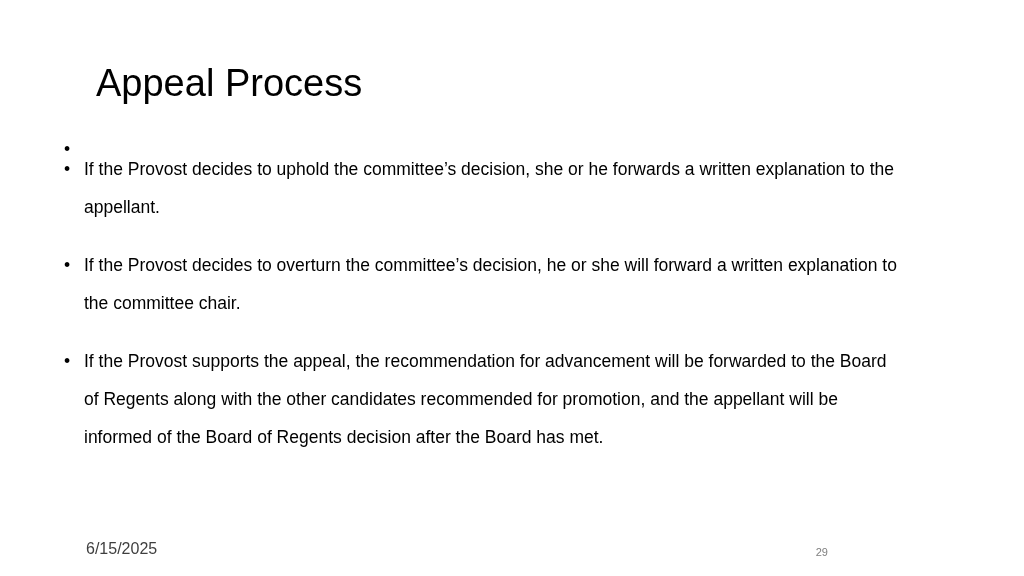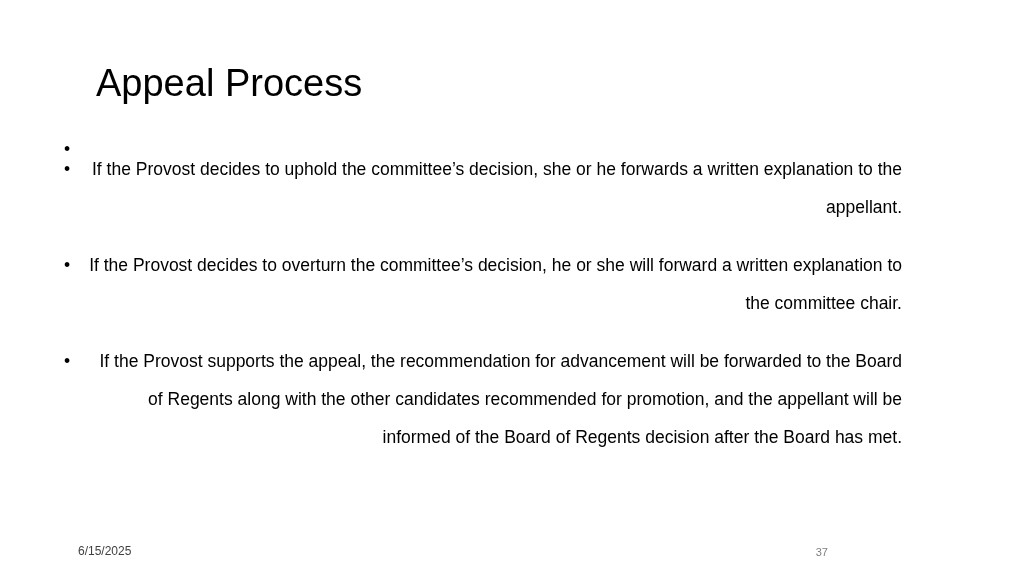--- a/index.html
+++ b/index.html
@@ -13,21 +13,20 @@
     font-family: "Liberation Sans", sans-serif;
     color: #000000;
     position: relative;
     overflow: hidden;
   }
   .slide {
     position: relative;
     width: 904px;
     height: 576px;
     box-sizing: border-box;
-    text-align: right;
   }
   .slide-title {
     position: absolute;
     left: 96px;
     top: 62px;
     font-size: 38px;
     line-height: 1.15;
     font-weight: 400;
     color: #000000;
     letter-spacing: 0px;
@@ -55,23 +54,23 @@
   }
   .bullet-item .dot {
     position: absolute;
     left: 2px;
     top: 0;
     font-size: 17.5px;
     line-height: 38px;
   }
   .footer-date {
     position: absolute;
-    left: 78px;
+    left: 86px;
     bottom: 18px;
-    font-size: 12px;
+    font-size: 16px;
     color: #3f3f3f;
   }
   .footer-page {
     position: absolute;
     right: 76px;
     bottom: 18px;
     font-size: 11px;
     color: #7f7f7f;
   }
 </style>
@@ -94,15 +93,15 @@
       <span class="dot">•</span>
       <span>If the Provost decides to overturn the committee’s decision, he or she will forward a written explanation to the committee chair.</span>
     </li>
     <li class="bullet-item">
       <span class="dot">•</span>
       <span>If the Provost supports the appeal, the recommendation for advancement will be forwarded to the Board of Regents along with the other candidates recommended for promotion, and the appellant will be informed of the Board of Regents decision after the Board has met.</span>
     </li>
   </ul>
 
   <div class="footer-date">6/15/2025</div>
-  <div class="footer-page">37</div>
+  <div class="footer-page">29</div>
 
 </div>
 
 </body></html>

